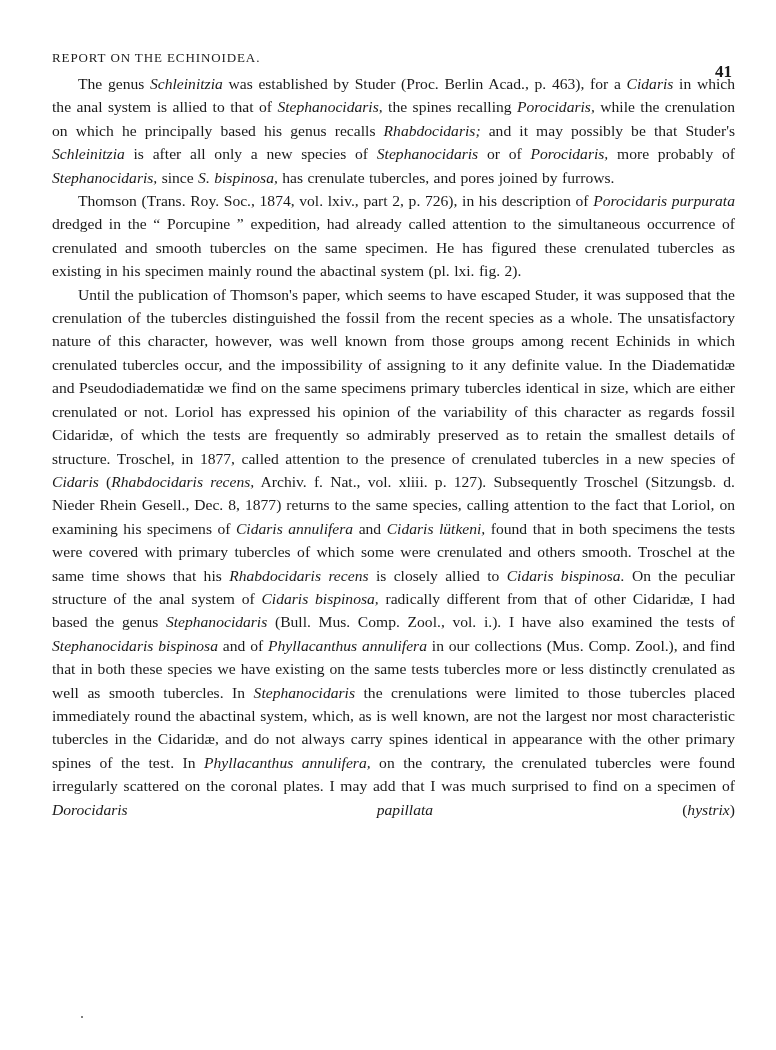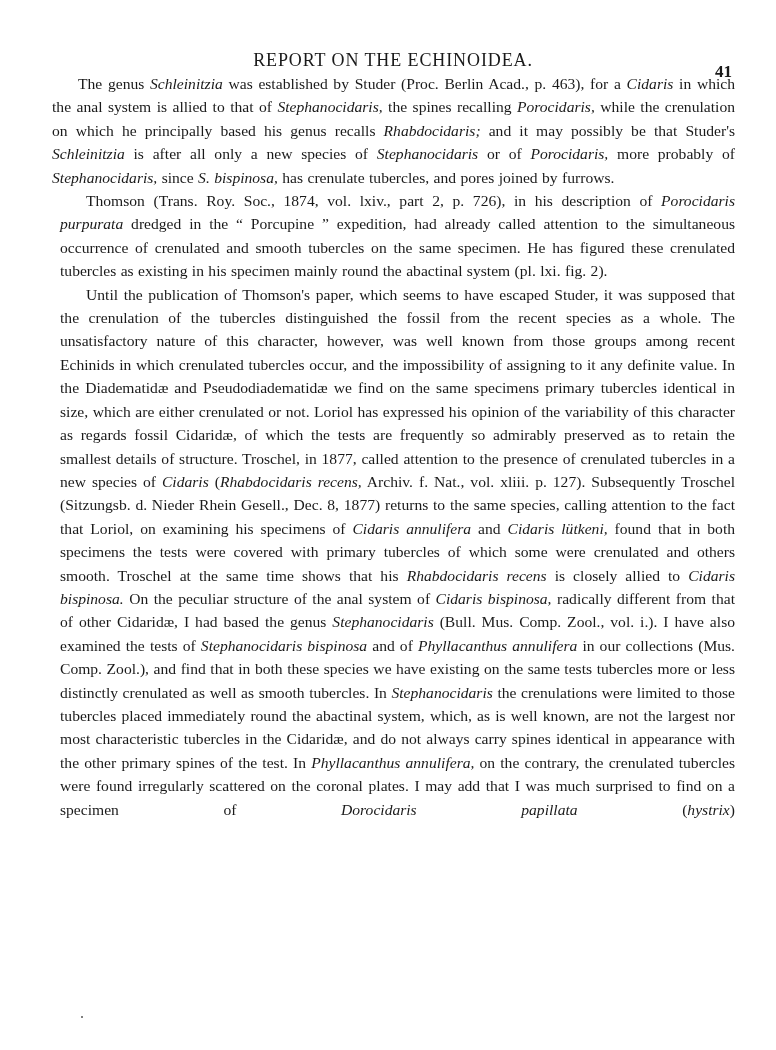--- a/index.html
+++ b/index.html
@@ -1,26 +1,26 @@
 <!DOCTYPE html>
 <html><head>
 <meta charset="utf-8">
 <style>
   html, body { margin: 0; padding: 0; background: #ffffff; }
   body { width: 776px; height: 1050px; overflow: hidden; position: relative;
          font-family: "Liberation Serif", "DejaVu Serif", serif; color: #1a1a1a; }
   .page { position: absolute; left: 0; top: 0; width: 776px; height: 1050px; }
   .header { position: absolute; top: 46px; left: 52px; width: 682px; height: 22px; }
-  .running-title { position: absolute; left: 0; right: 0; text-align: center;
-                   font-size: 18px; letter-spacing: 0.9px; top: 4px; }
+  .running-title { position: absolute; left: 0; right: 0; text-align: left;
+                   font-size: 13px; letter-spacing: 0.9px; top: 4px; }
   .page-number { position: absolute; right: 2px; top: 16px; font-size: 17px; font-weight: bold; }
   .body { position: absolute; top: 72px; left: 52px; width: 683px; }
   .para { margin: 0; font-size: 15.6px; line-height: 23.4px; text-align: justify;
           text-indent: 26px; hyphens: none; word-spacing: 0.5px; }
-  .para + .para { margin-top: 0; margin-left: 8px; }
+  .para + .para { margin-top: 0; }
   .para.last { text-align-last: justify; }
   i { font-style: italic; }
   .speck { position: absolute; left: 81px; top: 1016px; width: 2px; height: 2px;
            background: #555; border-radius: 50%; }
 </style>
 </head>
 <body>
 
 <div class="page">
   <div class="header">

